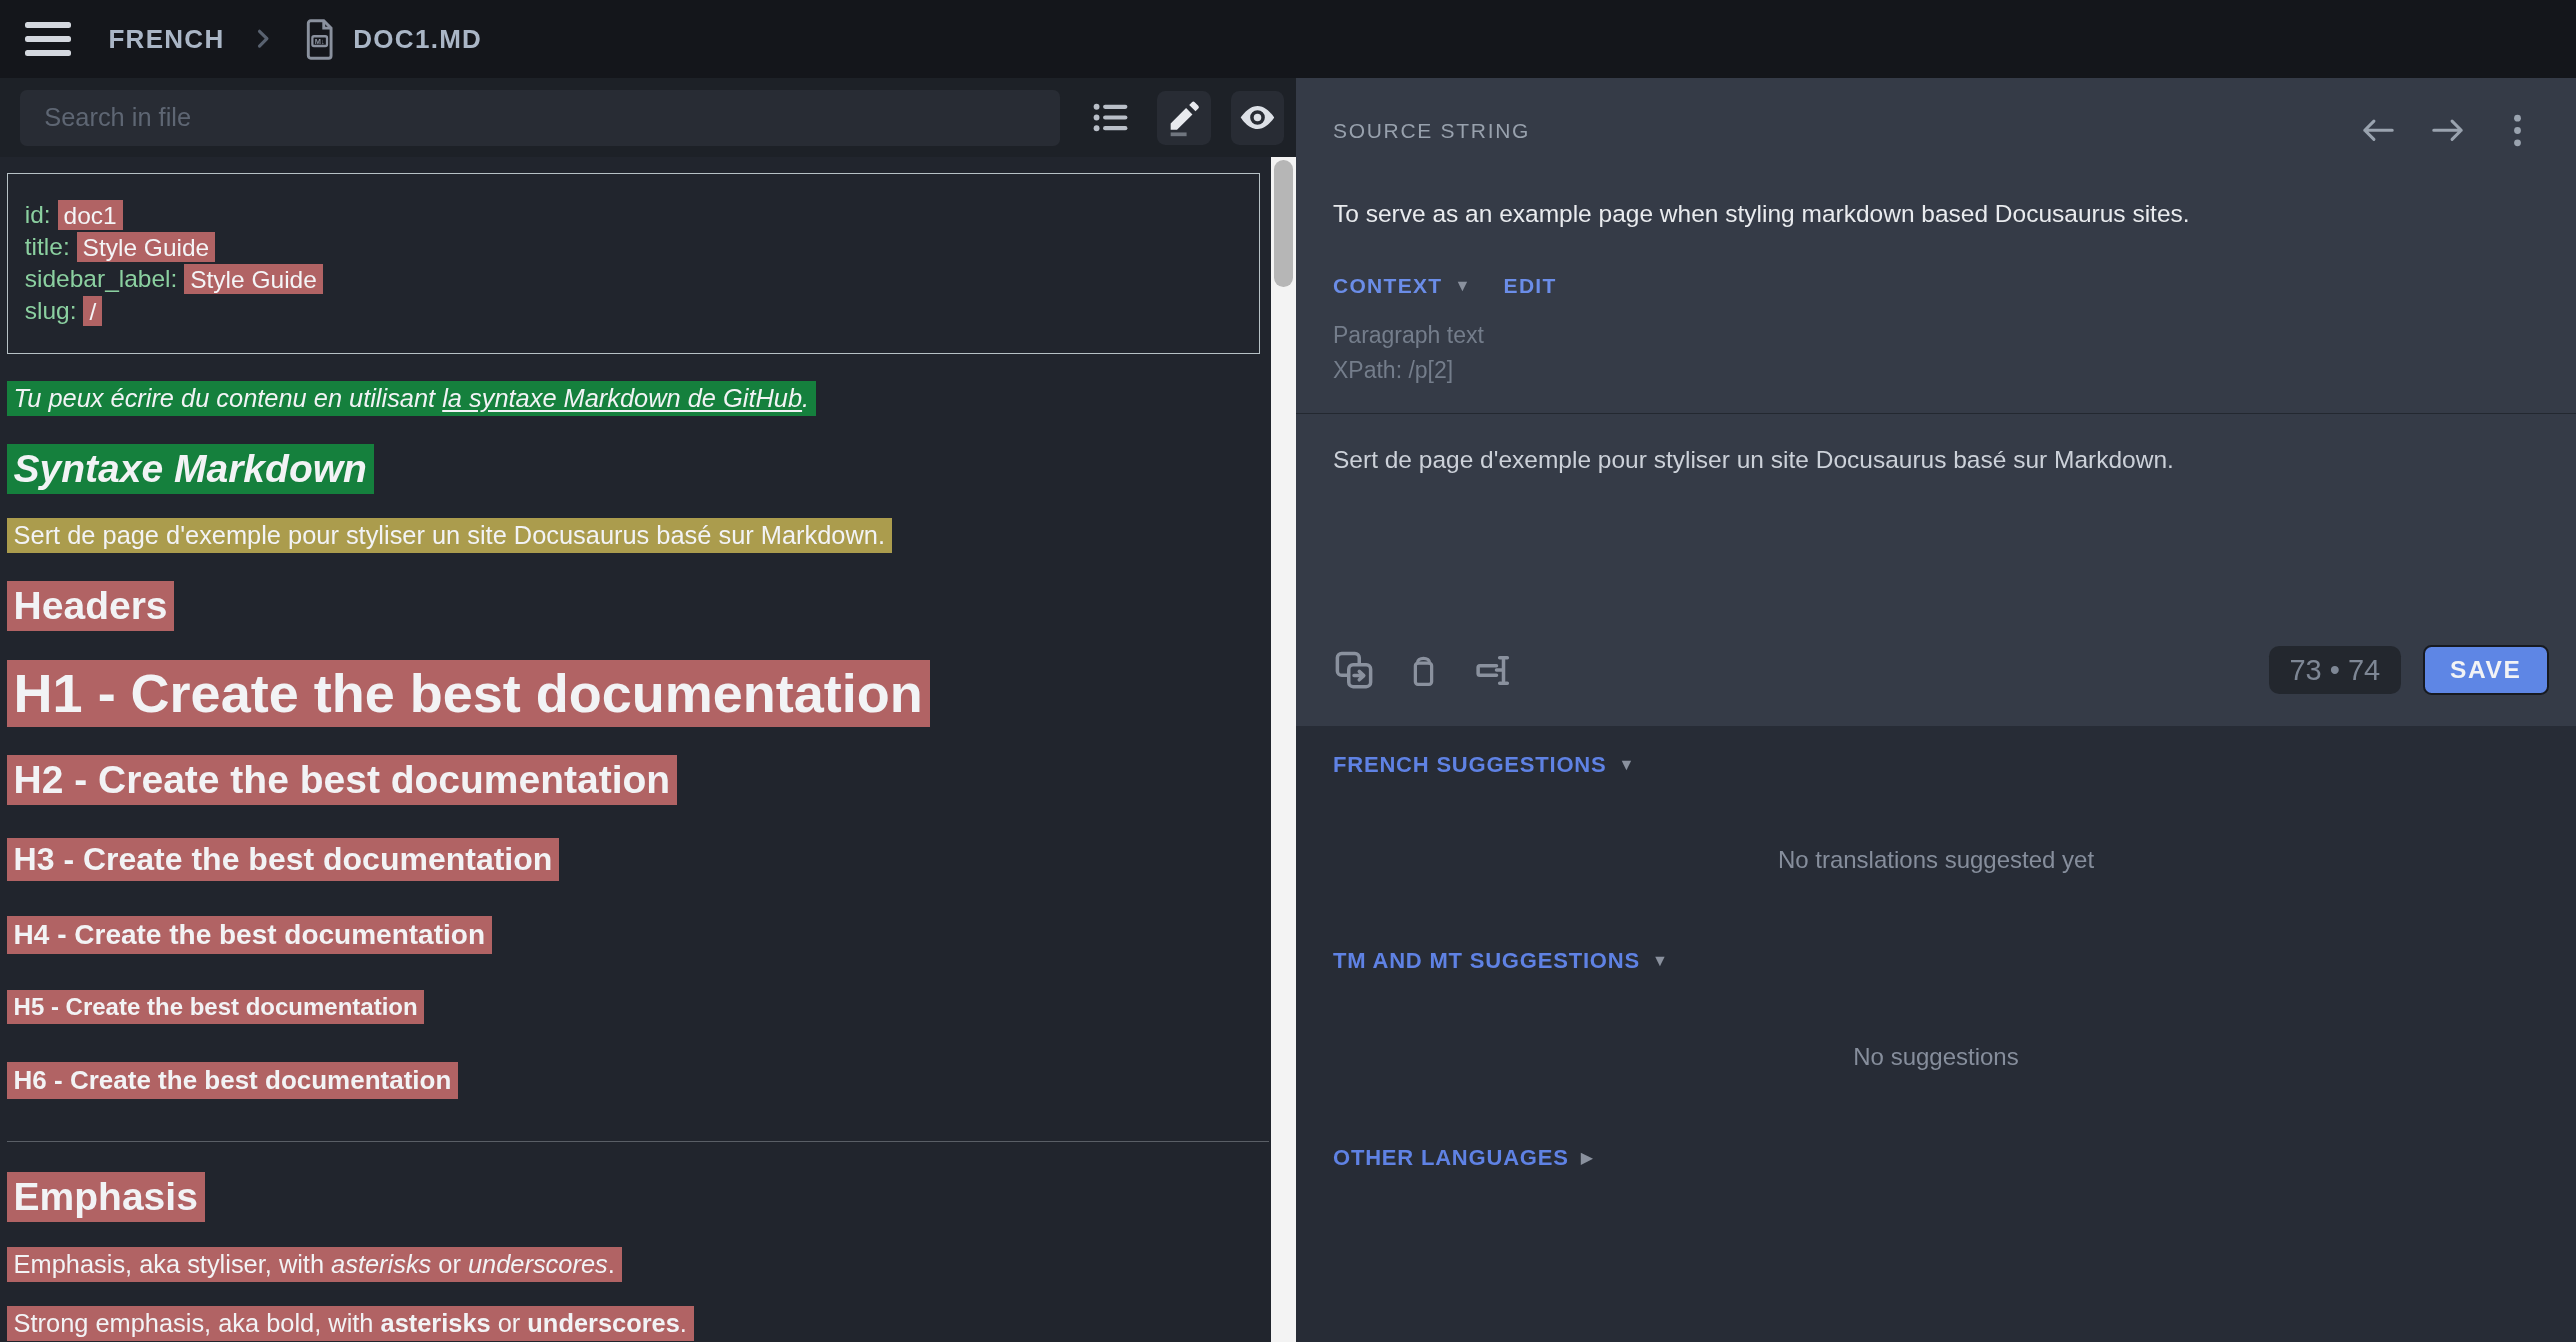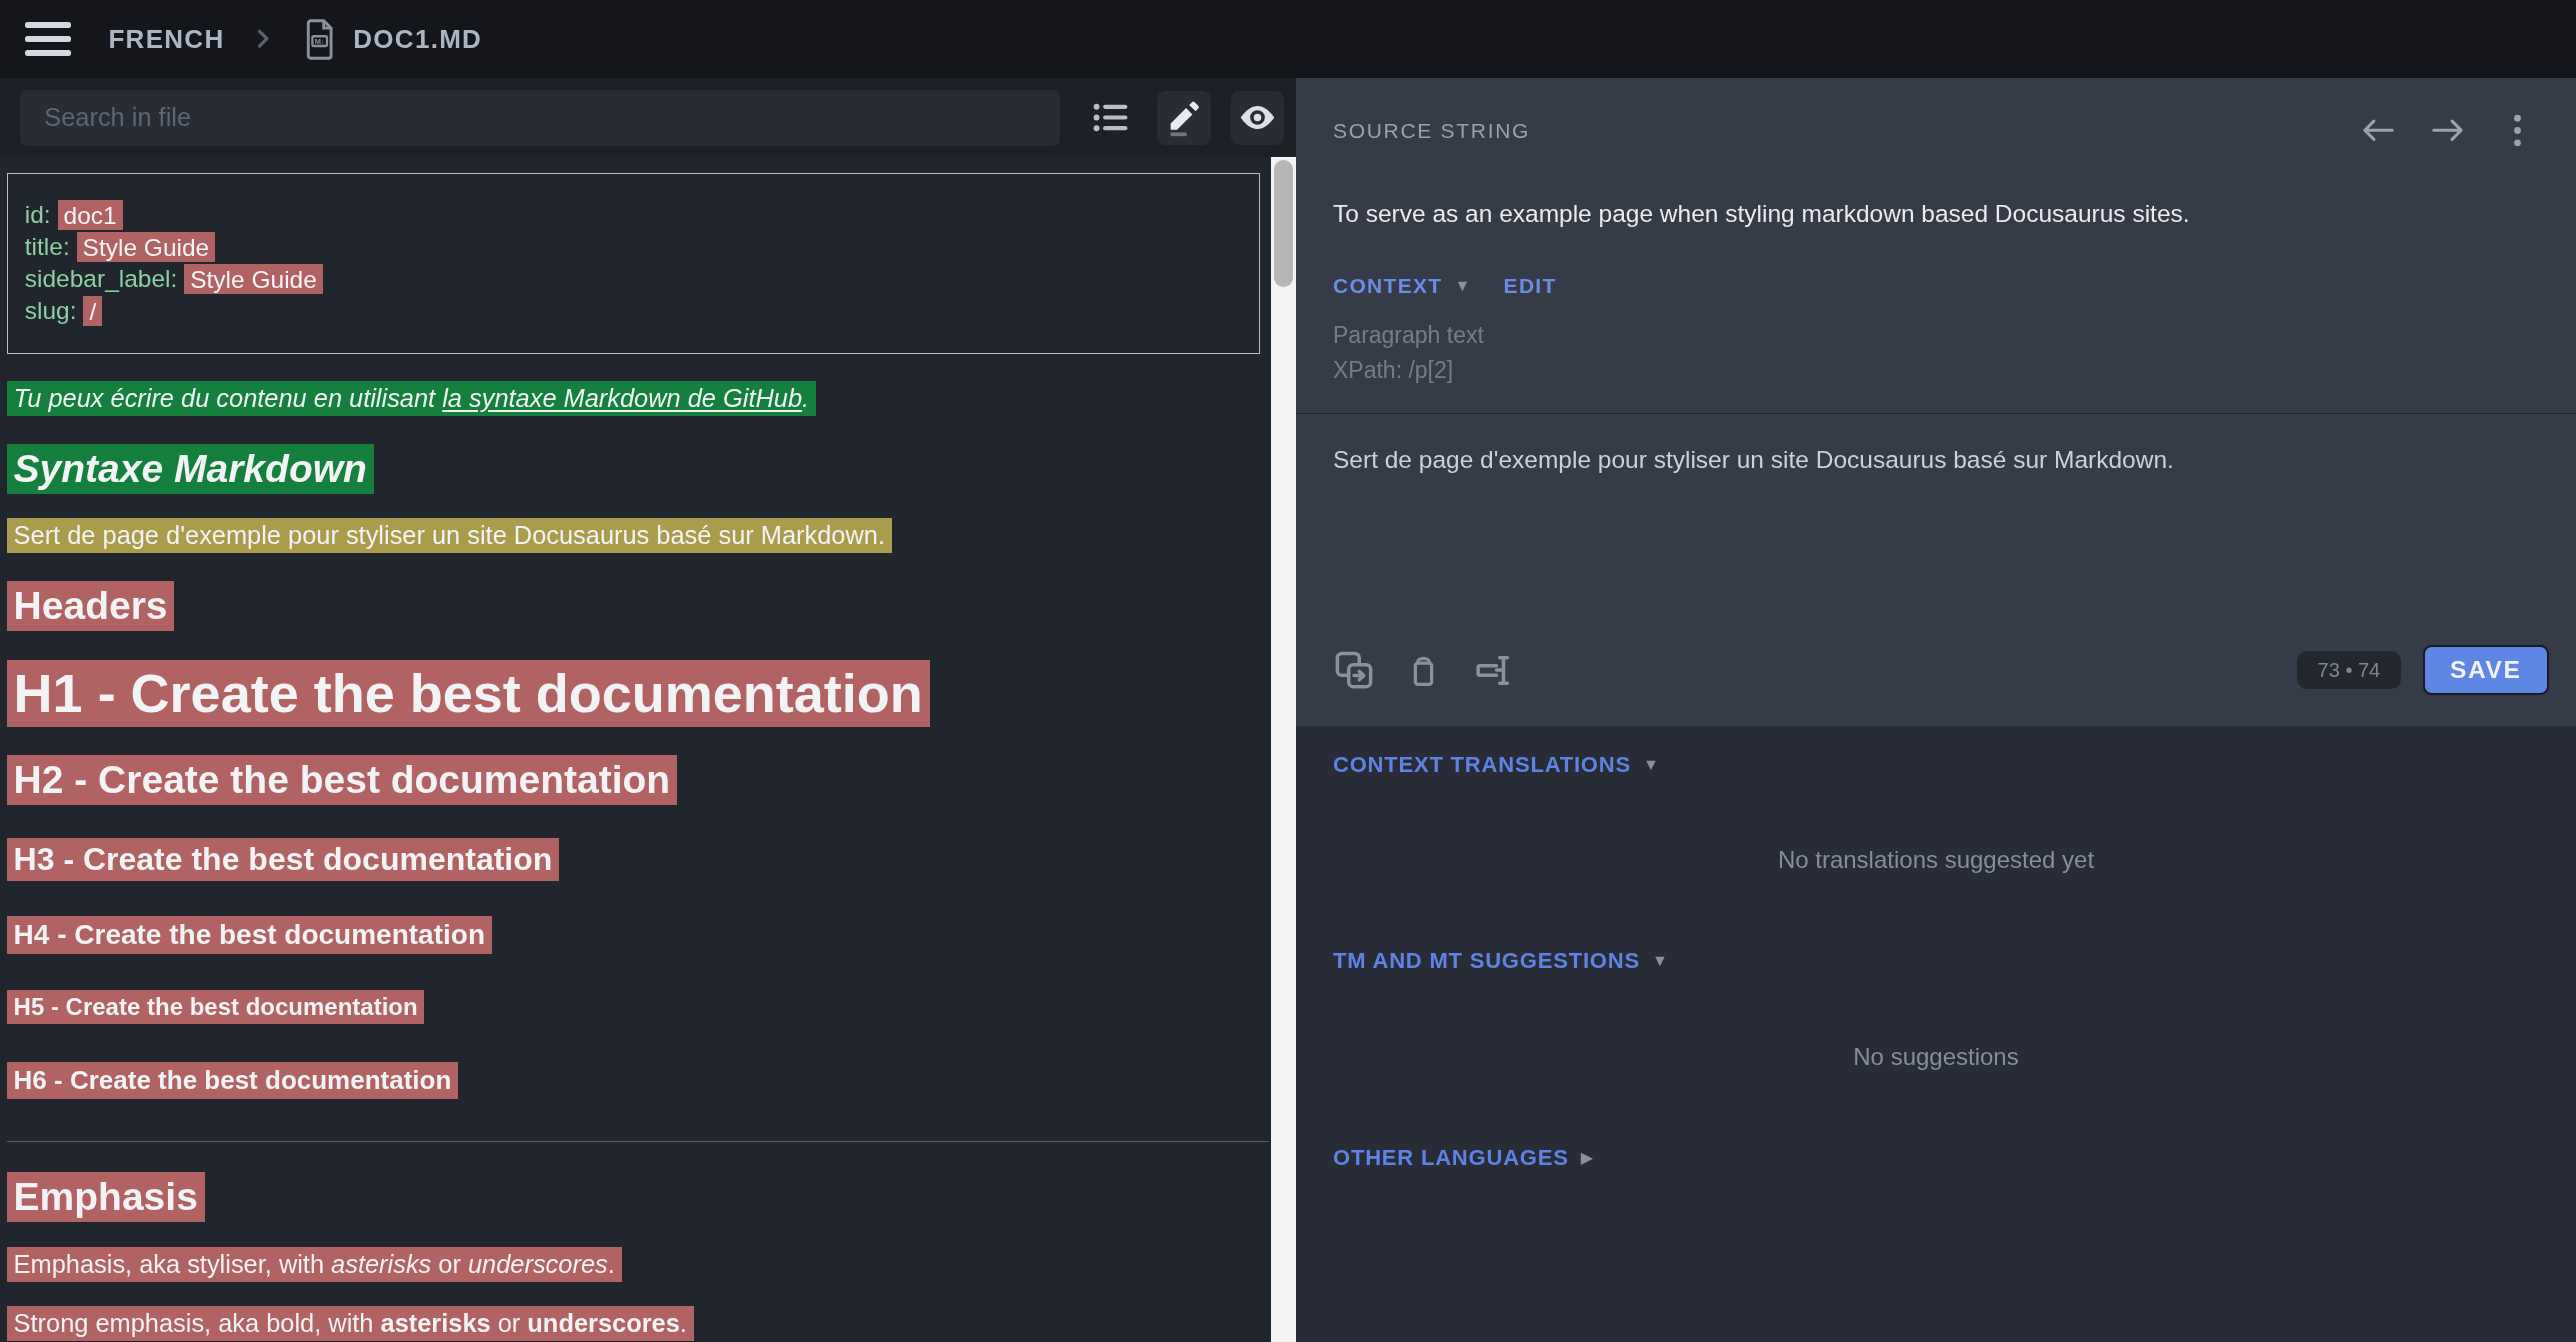--- a/index.html
+++ b/index.html
@@ -77,21 +77,21 @@
   .context-info { margin-top:20.3px; font-size:23px; line-height:35px; color:#747d8b; }
 
   .translation-area { background:#353b47; height:200px; padding:32px 37px; flex:none; cursor:text; }
   .translation-text { font-size:24.5px; color:#ccd1d9; }
 
   .translation-toolbar { background:#353b47; height:112px; display:flex; align-items:center;
                          justify-content:space-between; padding:0 27px 0 32px; flex:none; }
   .tools { display:flex; align-items:center; }
   .tools .icon-btn { width:51px; height:51px; margin-right:18.6px; }
   .actions { display:flex; align-items:center; }
-  .char-counter { background:#23272e; color:#7e8795; border-radius:10.2px; font-size:20px;
+  .char-counter { background:#23272e; color:#7e8795; border-radius:10.2px; font-size:29px;
                   padding:7.6px 20.3px; margin-right:22px; }
   .save-btn { background:#5e86e5; color:#f2f3f5; border:2.5px solid #171a20; border-radius:8.5px;
               font-size:24.5px; font-weight:bold; letter-spacing:1.7px; padding:9.3px 25.4px; cursor:pointer;
               font-family:"Liberation Sans","DejaVu Sans",sans-serif; }
 
   .suggestions { flex:1; background:#272c36; padding:0 37px; }
   .sec-head { margin-top:25.4px; }
   .sec-head .link-btn { color:#5f82e4; font-size:22px; letter-spacing:0.8px; }
   .empty { text-align:center; font-size:24px; color:#868e9c; }
   .empty-1 { margin-top:68px; }
@@ -265,21 +265,21 @@
         </div>
         <div class="actions">
           <span class="char-counter">73 • 74</span>
           <button class="save-btn">SAVE</button>
         </div>
       </div>
 
       <div class="suggestions">
         <div class="sec-head">
           <button class="link-btn">
-            <span>CONTEXT TRANSLATIONS</span>
+            <span>FRENCH SUGGESTIONS</span>
             <span class="caret">▼</span>
           </button>
         </div>
         <div class="empty empty-1">No translations suggested yet</div>
 
         <div class="sec-head gap-lg">
           <button class="link-btn">
             <span>TM AND MT SUGGESTIONS</span>
             <span class="caret">▼</span>
           </button>

